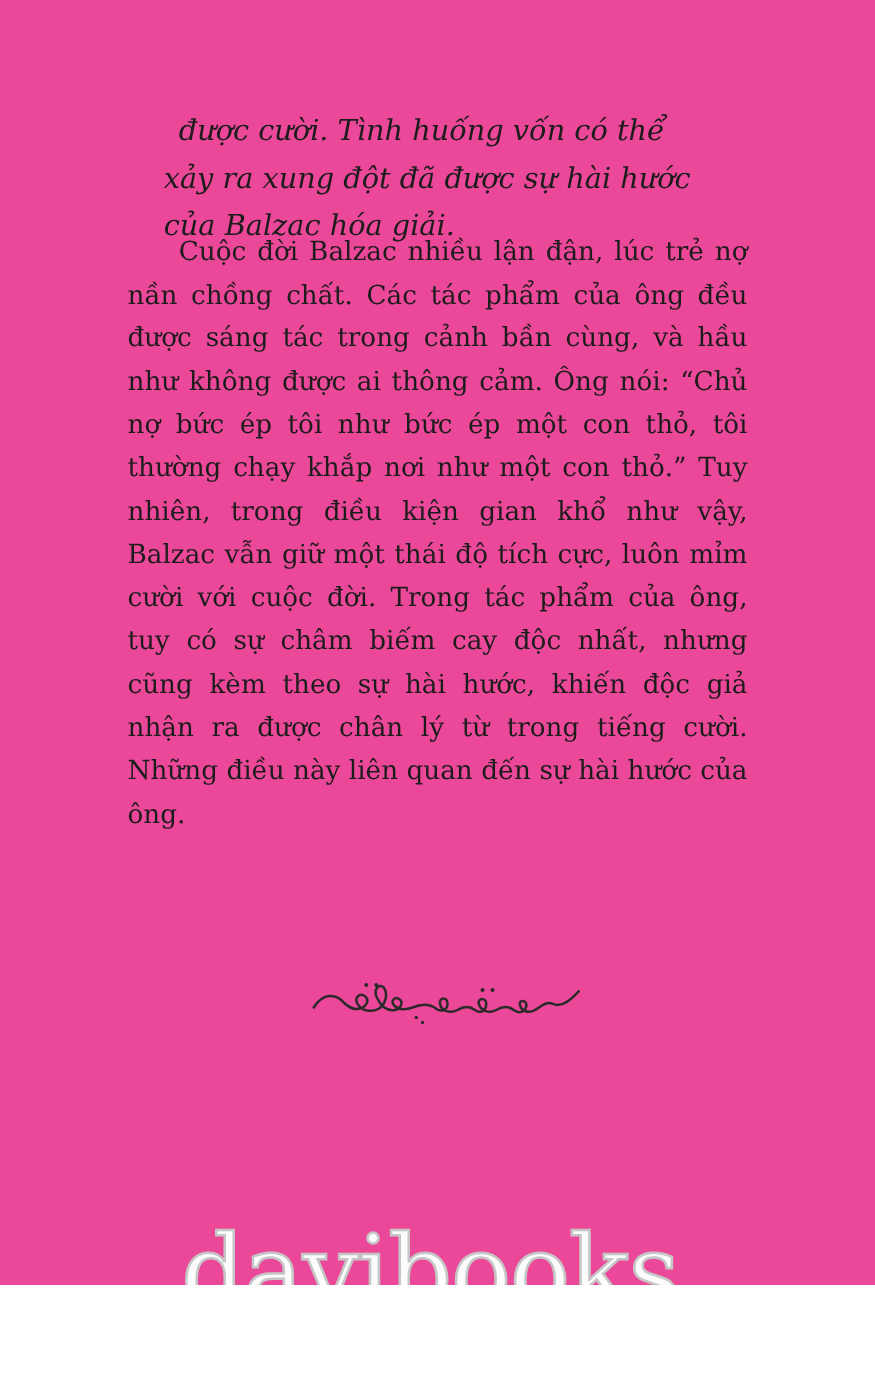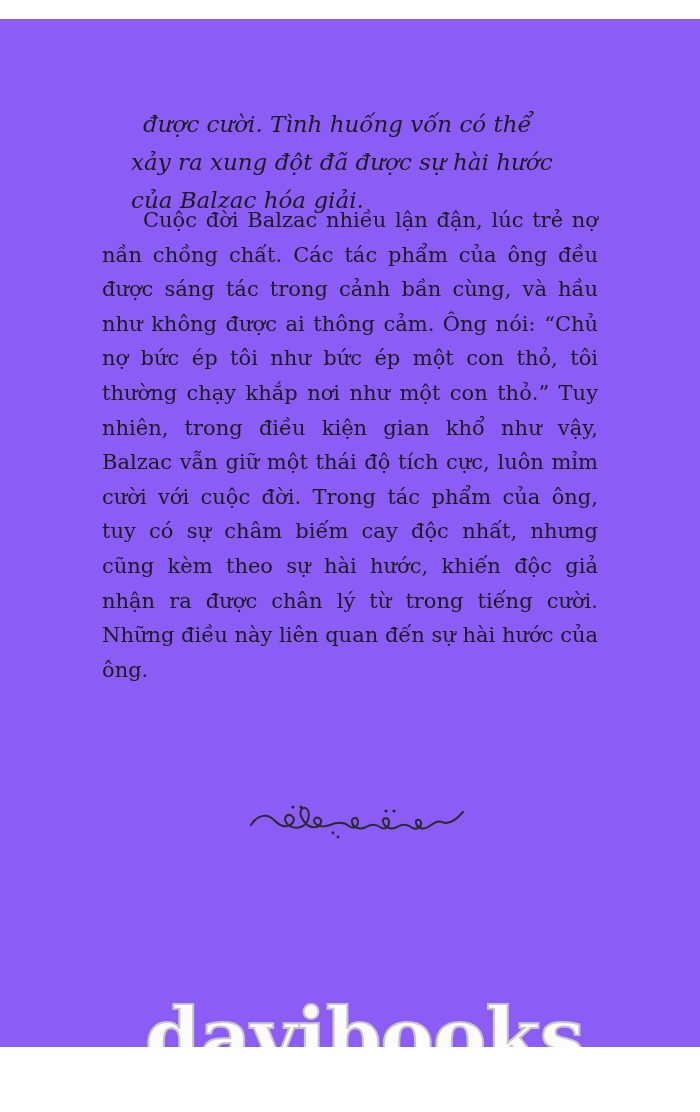--- a/index.html
+++ b/index.html
@@ -1,24 +1,23 @@
 <!DOCTYPE html>
 <html><head>
 <meta charset="utf-8">
 <style>
   html, body { margin: 0; padding: 0; background: #ffffff; }
   .page {
     position: relative;
     width: 700px;
     height: 1028px;
-    background: #8b5cf6;
+    background: #ec4899;
     overflow: hidden;
     font-family: "DejaVu Serif", serif;
     color: #1c1c1c;
-    margin-top: 19px;
   }
   .quote-continuation {
     position: absolute;
     left: 131px;
     top: 86px;
     width: 443px;
     font-style: italic;
     font-size: 23px;
     line-height: 38px;
     text-indent: 12px;
@@ -42,21 +41,21 @@
     left: 248px;
     top: 780px;
     width: 218px;
     height: 44px;
   }
   .wm-brand {
     position: absolute;
     left: 145px;
     top: 978px;
     font-family: "DejaVu Serif", serif;
-    font-weight: bold;
+    font-weight: normal;
     font-size: 80px;
     line-height: 80px;
     letter-spacing: -1px;
     color: #fcfcfc;
     -webkit-text-stroke: 2px #c6c6c6;
     white-space: nowrap;
     user-select: none;
   }
   .wm-tagline {
     position: absolute;

